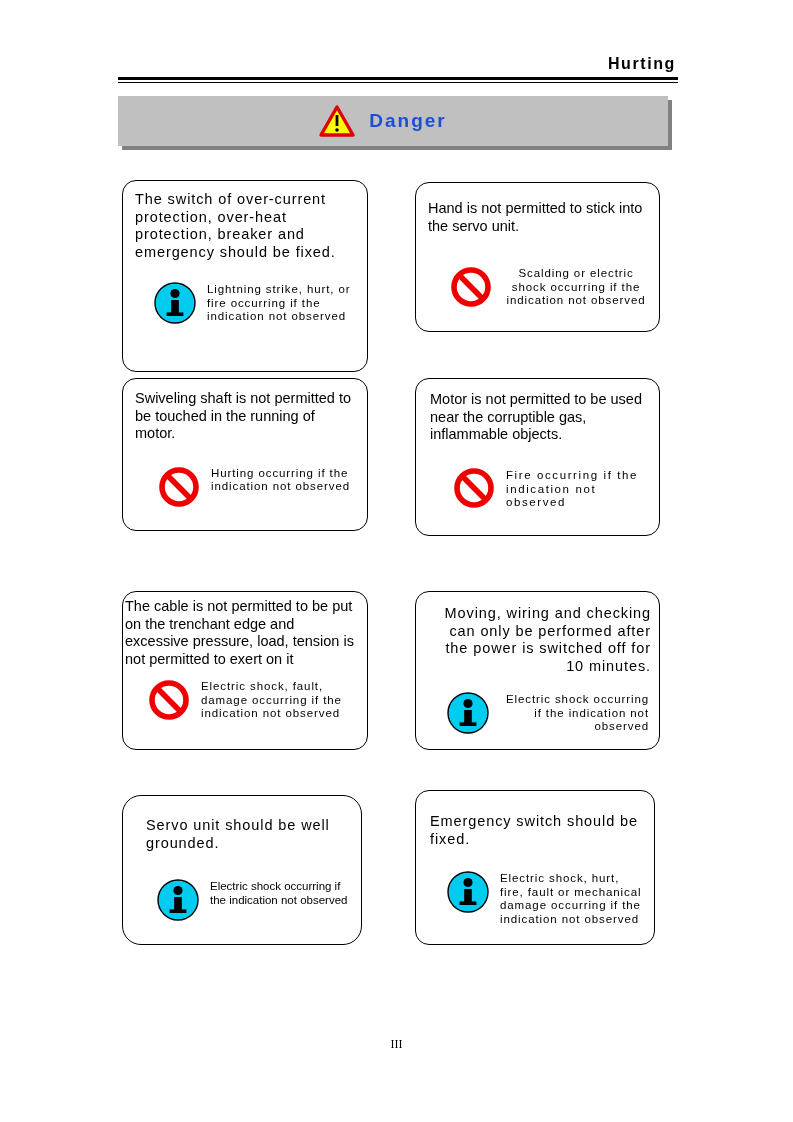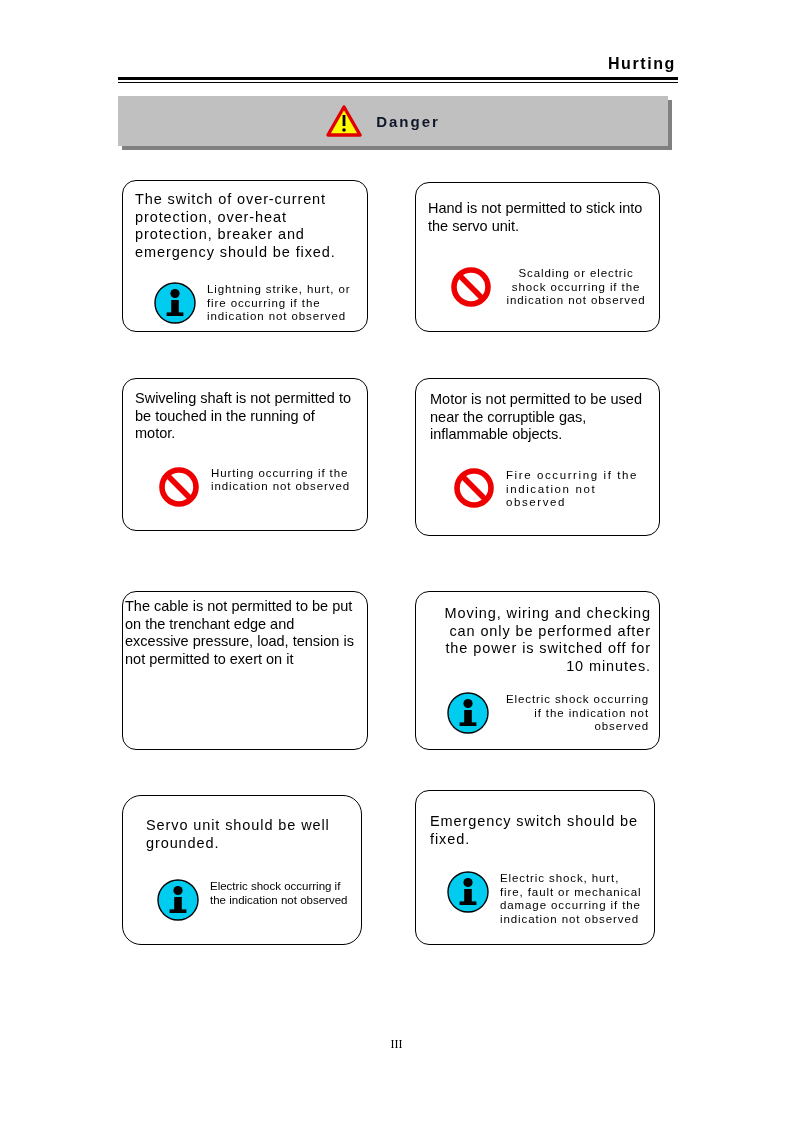--- a/index.html
+++ b/index.html
@@ -55,24 +55,24 @@
     align-items: center;
     justify-content: center;
   }
   .danger-inner {
     display: flex;
     align-items: center;
     gap: 14px;
     transform: translateX(-10px);
   }
   .danger-label {
-    font-size: 15px;
+    font-size: 19px;
     font-weight: bold;
     letter-spacing: 2px;
-    color: #0f172a;
+    color: #1d4ed8;
   }
   .tri-icon { display: block; }
 
   
   .grid {
     position: absolute;
     left: 0;
     top: 0;
     width: 793px;
     height: 1122px;
@@ -101,21 +101,21 @@
     color: #000;
     padding-top: 2px;
   }
   .icon-slot {
     flex: 0 0 auto;
     width: 44px;
     height: 44px;
   }
 
   
-  .b0 { left:122px; top:180px;  width:246px; height:152px; }
+  .b0 { left:122px; top:180px;  width:246px; height:192px; }
   .b0 .pad { padding: 10px 8px 0 12px; }
   .b0 .note-body { margin-top: 20px; padding-left: 18px; padding-right: 4px; }
 
   .b1 { left:415px; top:182px;  width:245px; height:150px; }
   .b1 .pad { padding: 17px 8px 0 12px; }
   .b1 .note-body { margin-top: 30px; padding-left: 21px; padding-right: 2px; text-align: center; }
 
   .b2 { left:122px; top:378px;  width:246px; height:153px; }
   .b2 .pad { padding: 11px 8px 0 12px; }
   .b2 .note-body { margin-top: 22px; padding-left: 22px; padding-right: 2px; }
@@ -239,20 +239,29 @@
           </svg>
         </span>
         <span class="note-consequence t-wide">Fire occurring if the indication not observed</span>
       </div>
     </div>
   </div>
 
   <div class="note-box b4">
     <div class="pad">
       <div class="note-title t-tight">The cable is not permitted to be put on the trenchant edge and excessive pressure, load, tension is not permitted to exert on it</div>
+      <div class="note-body">
+        <span class="icon-slot">
+          <svg width="44" height="44" viewBox="0 0 44 44" aria-hidden="true">
+            <circle cx="22" cy="22" r="17" fill="none" stroke="#ee0000" stroke-width="5.6"></circle>
+            <line x1="11.6" y1="11.6" x2="32.4" y2="32.4" stroke="#ee0000" stroke-width="5.6"></line>
+          </svg>
+        </span>
+        <span class="note-consequence t-mid">Electric shock, fault, damage occurring if the indication not observed</span>
+      </div>
     </div>
   </div>
 
   <div class="note-box b5">
     <div class="pad">
       <div class="note-title t-mid">Moving, wiring and checking can only be performed after the power is switched off for 10 minutes.</div>
       <div class="note-body">
         <span class="icon-slot">
           <svg width="44" height="44" viewBox="0 0 44 44" aria-hidden="true">
             <circle cx="22" cy="22" r="20" fill="#00ccf0" stroke="#000000" stroke-width="1.4"></circle>

